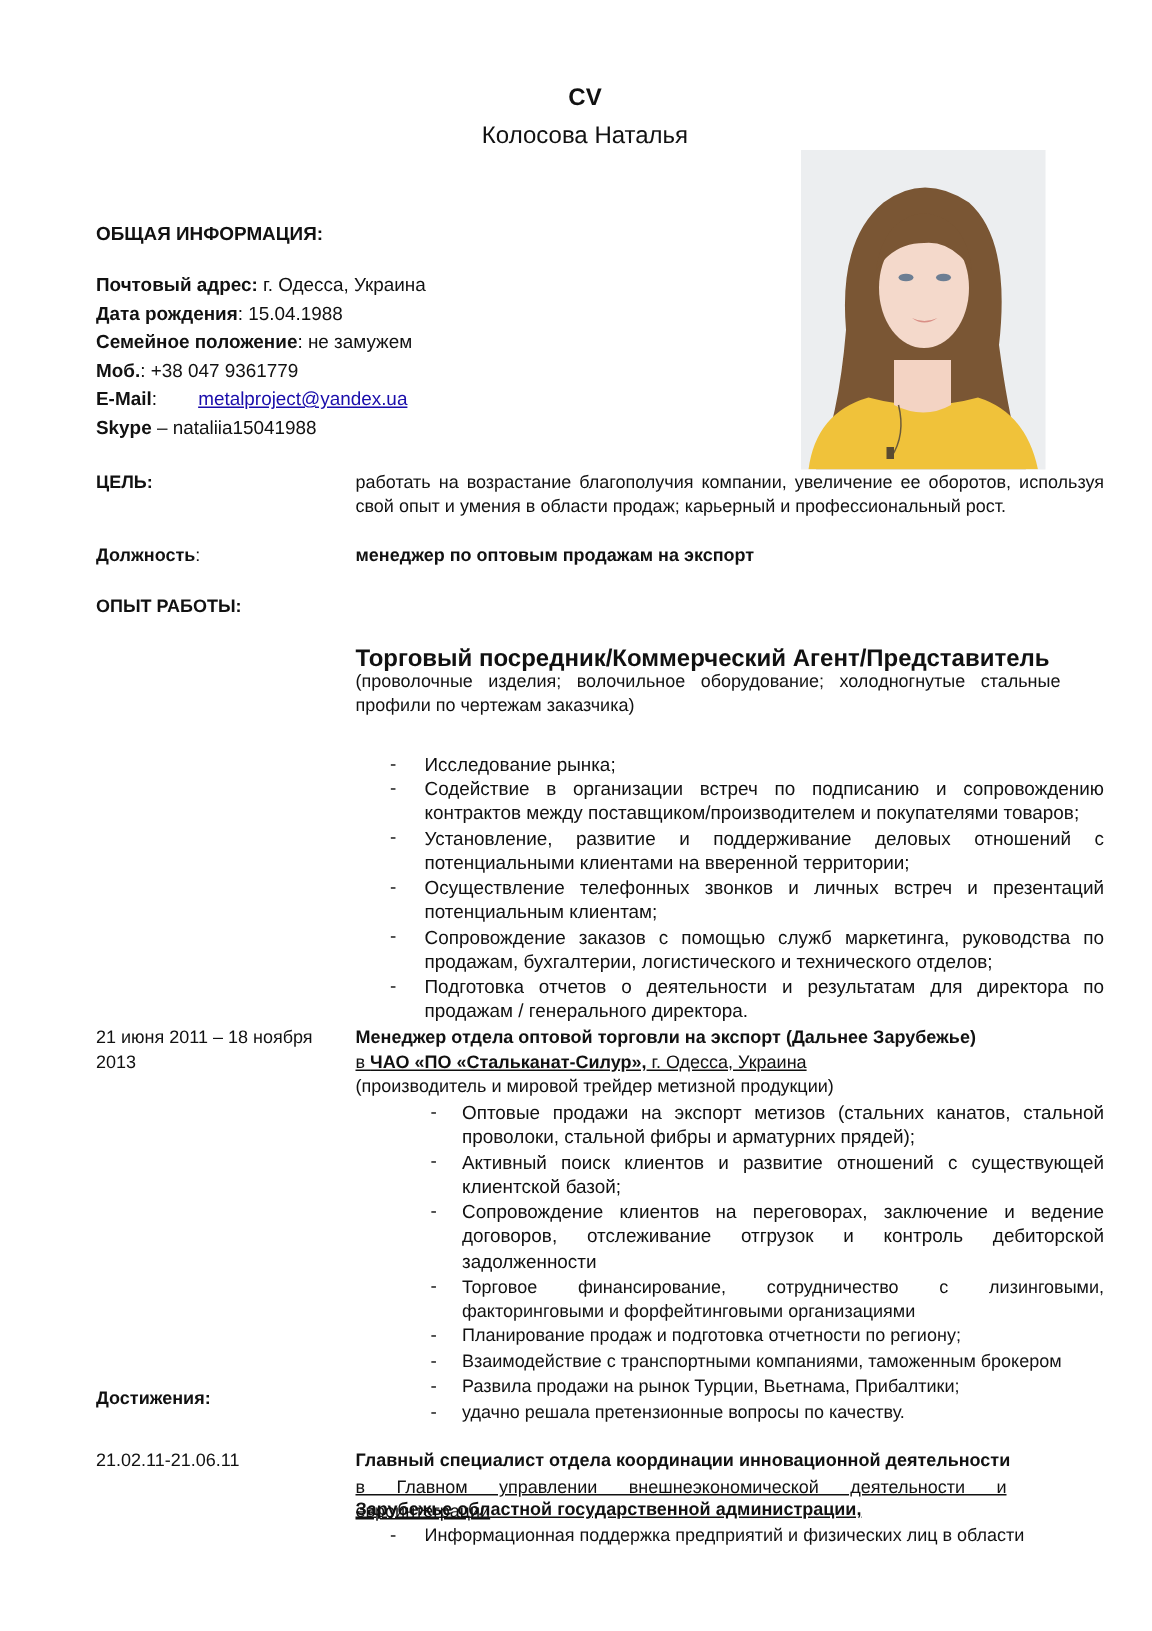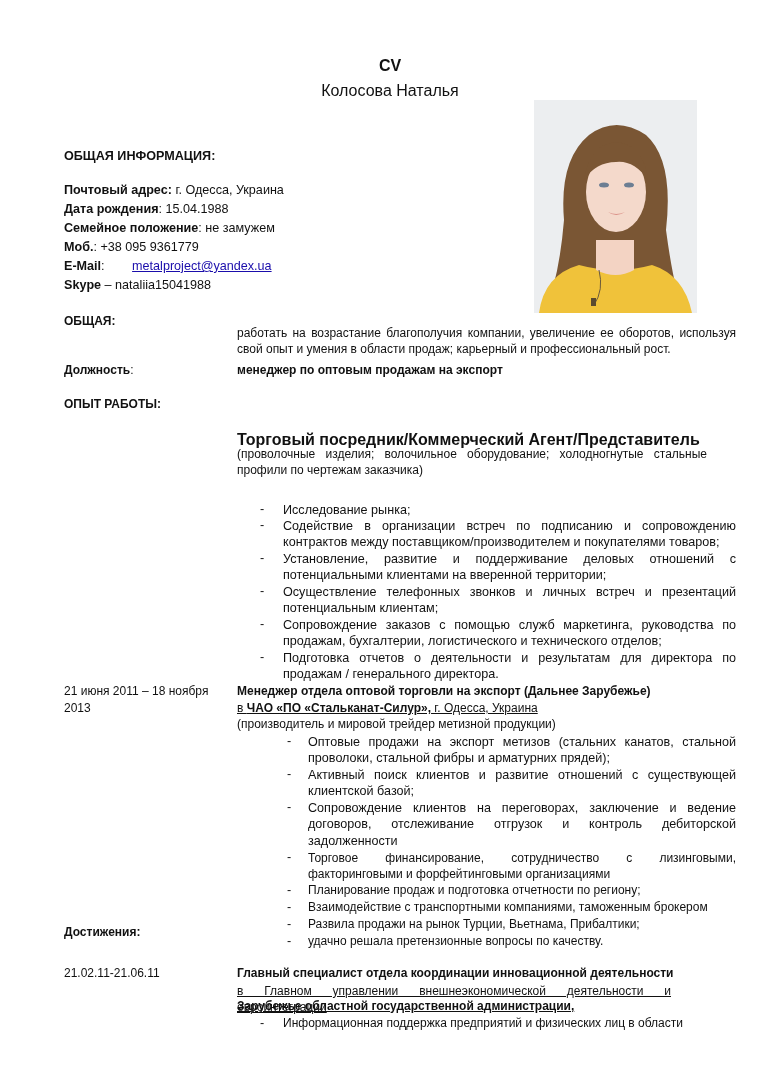--- a/index.html
+++ b/index.html
@@ -44,31 +44,31 @@
 <div class="abs line" style="left:64px; top:182px;">
   <span class="b">Почтовый адрес:</span><span> г. Одесса, Украина</span>
 </div>
 <div class="abs line" style="left:64px; top:201px;">
   <span class="b">Дата рождения</span><span>: 15.04.1988</span>
 </div>
 <div class="abs line" style="left:64px; top:220px;">
   <span class="b">Семейное положение</span><span>: не замужем</span>
 </div>
 <div class="abs line" style="left:64px; top:239px;">
-  <span class="b">Моб.</span><span>: +38 095 9361779</span>
+  <span class="b">Моб.</span><span>: +38 047 9361779</span>
 </div>
 <div class="abs line" style="left:64px; top:258px;">
   <span class="b">E-Mail</span><span>: </span><span class="link">metalproject@yandex.ua</span>
 </div>
 <div class="abs line" style="left:64px; top:277px;">
   <span class="b">Skype</span><span> – nataliia15041988</span>
 </div>
 
-<div class="abs b" style="left:64px; top:314px; font-size:12px;">ОБЩАЯ:</div>
-<div class="abs just" style="left:237px; top:313px; width:499px; font-size:12px;margin-top:12px;">работать на возрастание благополучия компании, увеличение ее оборотов, используя свой опыт и умения в области продаж; карьерный и профессиональный рост.</div>
+<div class="abs b" style="left:64px; top:314px; font-size:12px;">ЦЕЛЬ:</div>
+<div class="abs just" style="left:237px; top:313px; width:499px; font-size:12px;">работать на возрастание благополучия компании, увеличение ее оборотов, используя свой опыт и умения в области продаж; карьерный и профессиональный рост.</div>
 
 <div class="abs" style="left:64px; top:363px; font-size:12px;">
   <span class="b">Должность</span><span>:</span>
 </div>
 <div class="abs b" style="left:237px; top:363px; font-size:12px;">менеджер по оптовым продажам на экспорт</div>
 
 <div class="abs b" style="left:64px; top:397px; font-size:12px;">ОПЫТ РАБОТЫ:</div>
 
 <div class="abs b" style="left:237px; top:431px; font-size:16px;">Торговый посредник/Коммерческий Агент/Представитель</div>
 <div class="abs just" style="left:237px; top:446px; width:470px; font-size:12px;">(проволочные изделия; волочильное оборудование; холодногнутые стальные профили по чертежам заказчика)</div>

